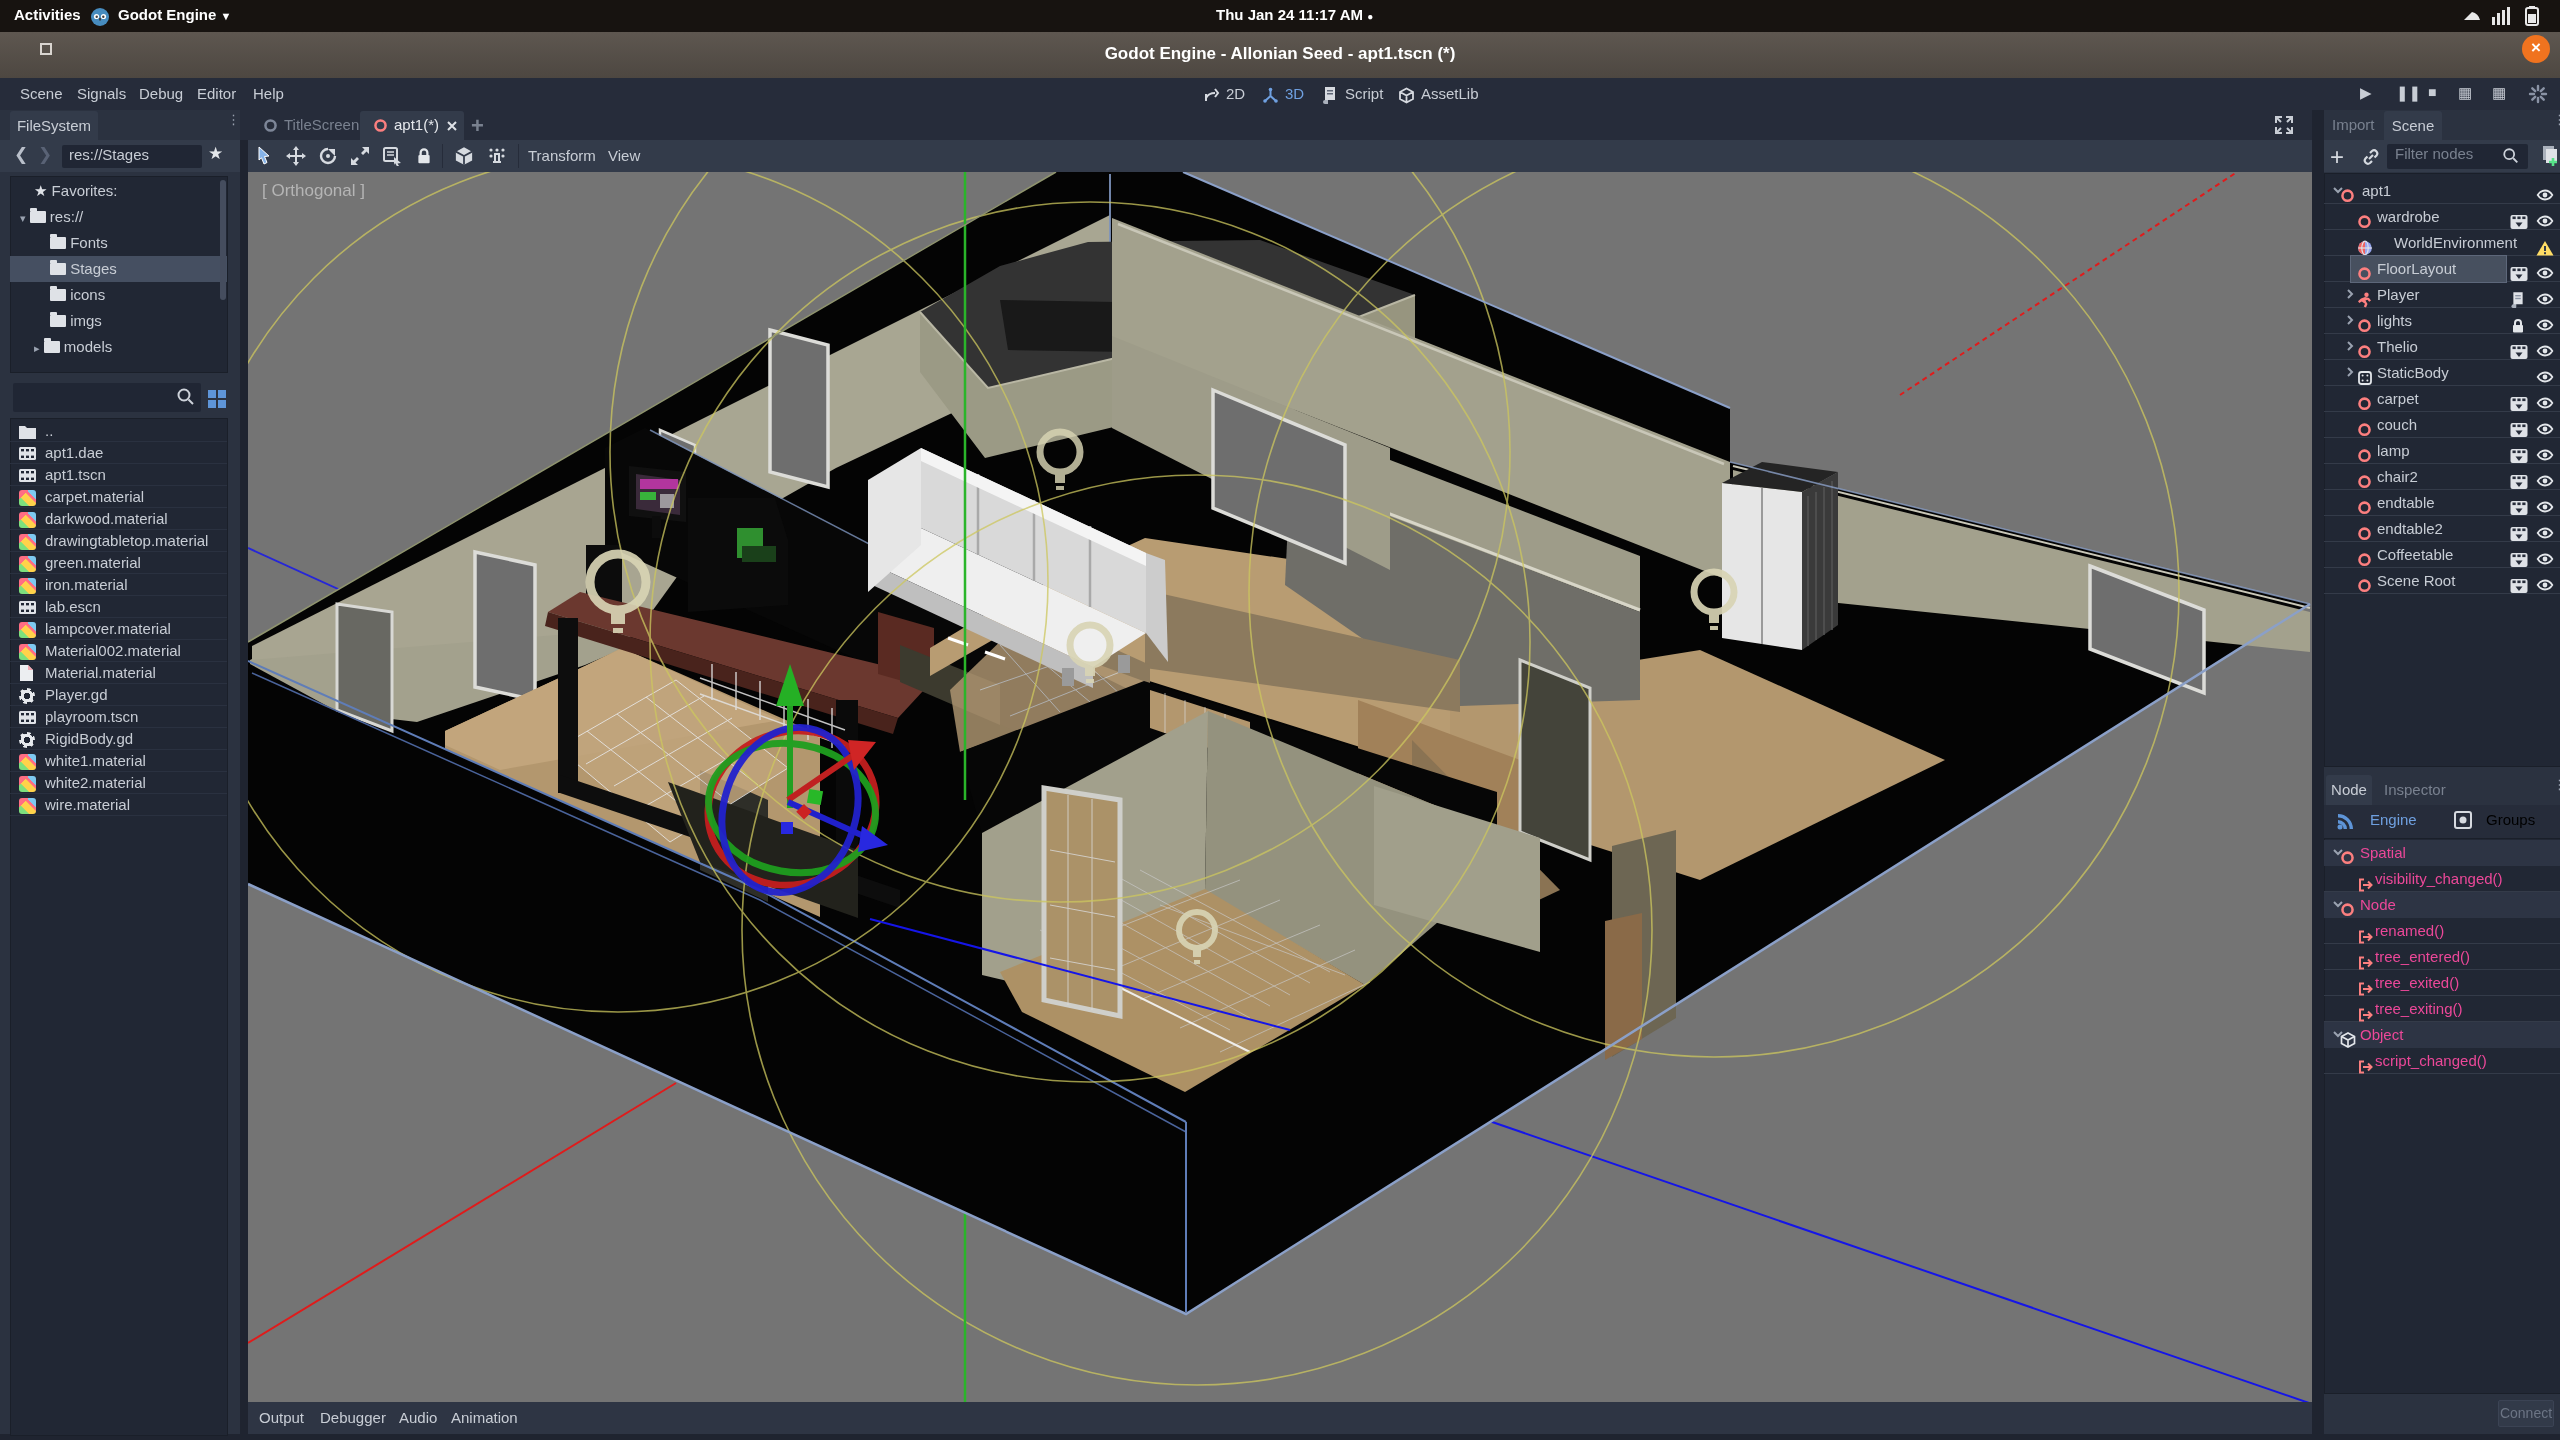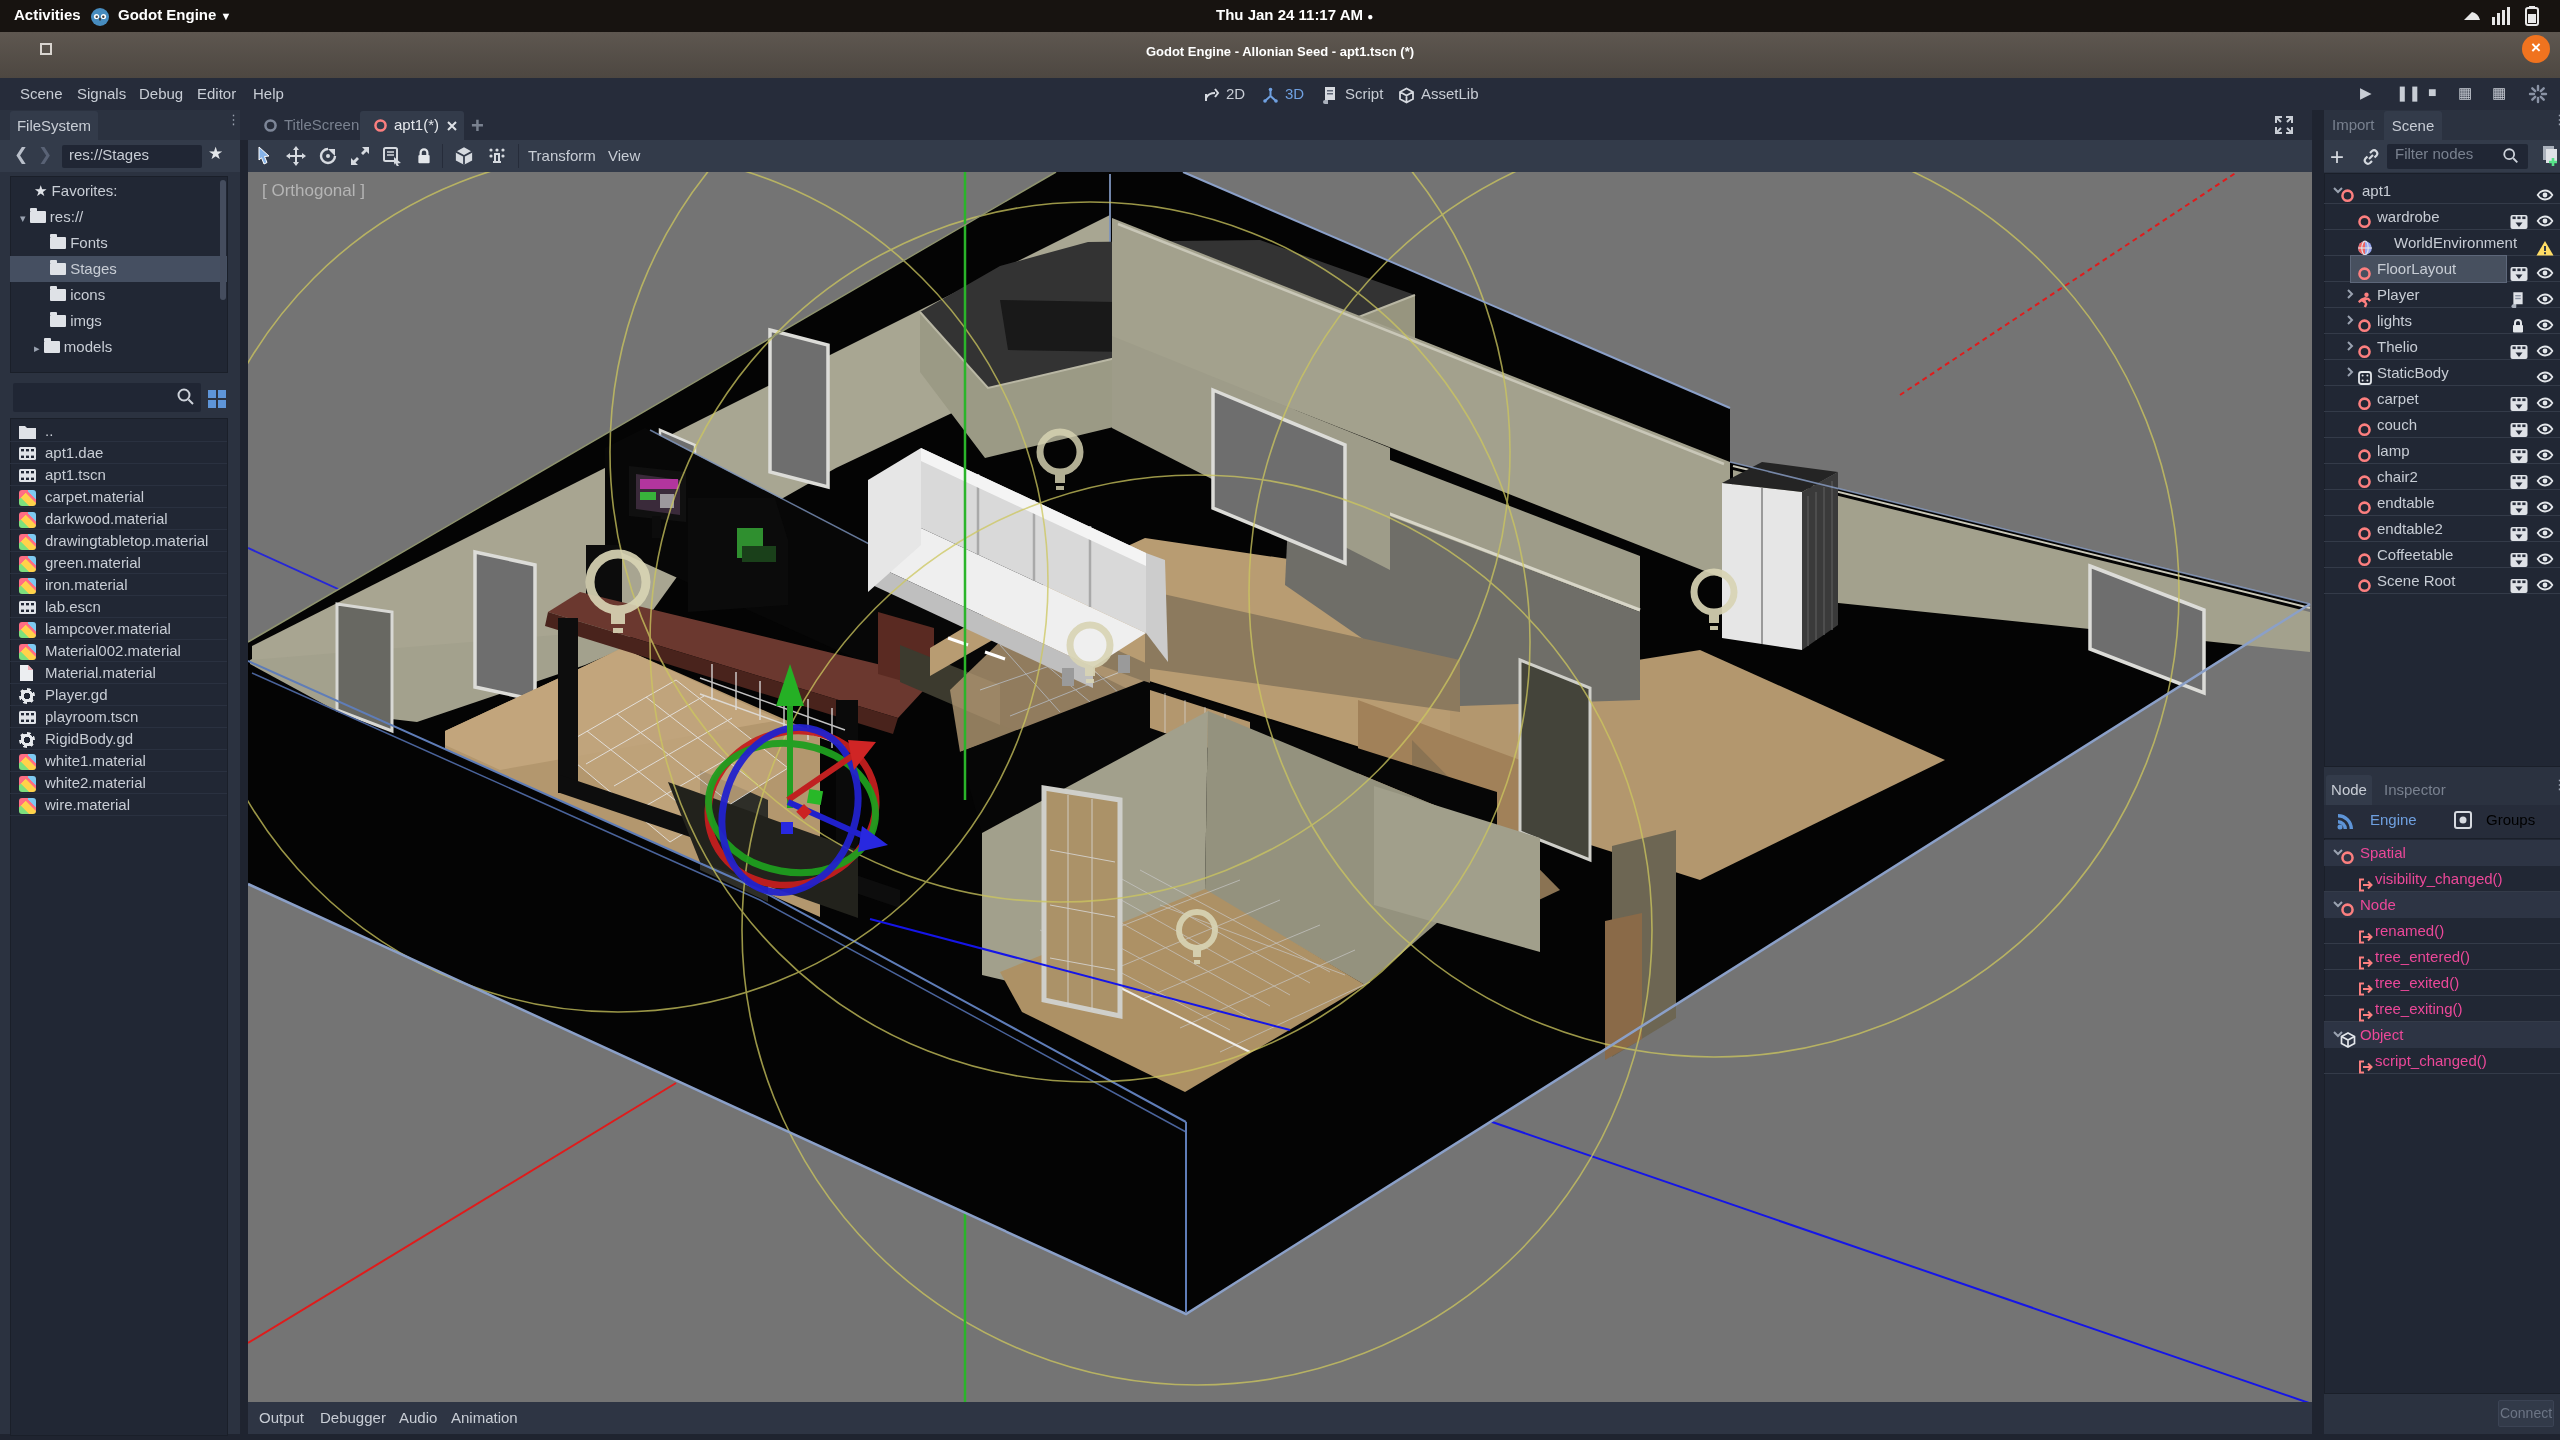--- a/index.html
+++ b/index.html
@@ -133,21 +133,21 @@
           <rect x="2" y="2" width="12" height="17" rx="2" fill="none" stroke="#e8e8e8" stroke-width="2"></rect>
           <rect x="5" y="0" width="6" height="3"></rect>
           <rect x="4" y="8" width="8" height="9"></rect>
         </g>
     </svg>
   </div>
 </div>
 
 <div id="titlebar">
   <div class="abs" style="left:40px;top:11px;width:12px;height:12px;border:2px solid #d9d5d0;"></div>
-  <div class="abs" style="left:0;top:12px;width:2560px;text-align:center;font-weight:bold;font-size:13px;">Godot Engine - Allonian Seed - apt1.tscn (*)</div>
+  <div class="abs" style="left:0;top:12px;width:2560px;text-align:center;font-weight:bold;font-size:17px;">Godot Engine - Allonian Seed - apt1.tscn (*)</div>
   <div class="abs" style="left:2522px;top:3px;width:28px;height:28px;border-radius:50%;background:#f0731f;color:#fff;text-align:center;line-height:26px;font-size:17px;font-weight:bold;">×</div>
 </div>
 
 <div id="menubar">
   <div class="menuitem abs" style="left:20px;top:7px;">Scene</div>
   <div class="menuitem abs" style="left:77px;top:7px;">Signals</div>
   <div class="menuitem abs" style="left:139px;top:7px;">Debug</div>
   <div class="menuitem abs" style="left:197px;top:7px;">Editor</div>
   <div class="menuitem abs" style="left:253px;top:7px;">Help</div>
 

